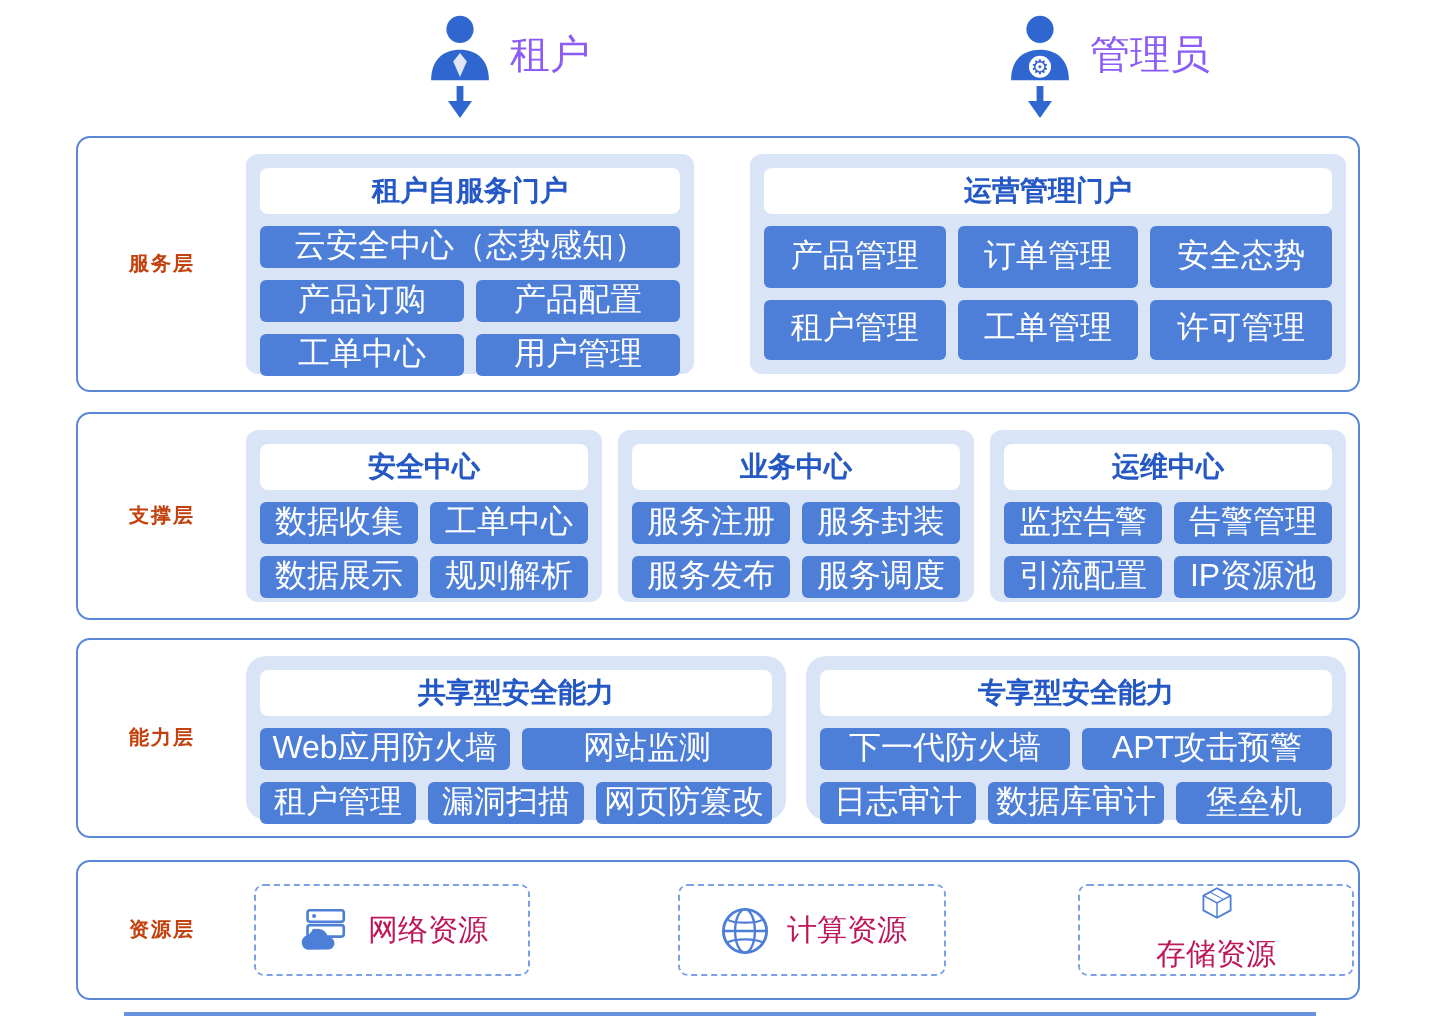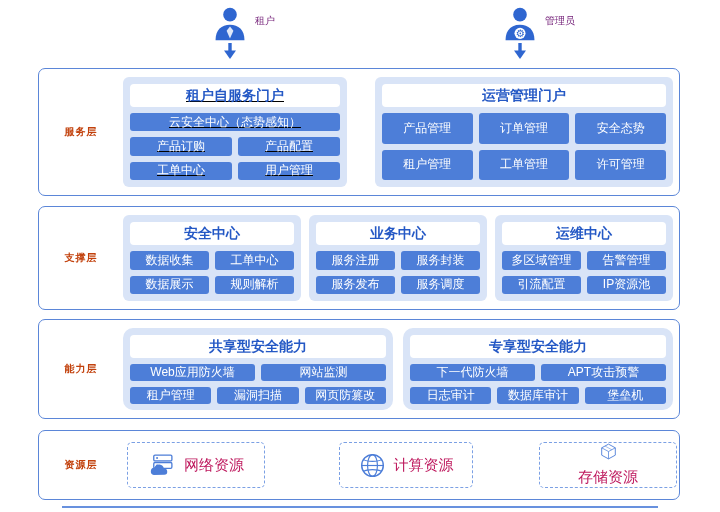--- a/index.html
+++ b/index.html
@@ -2,46 +2,46 @@
 <html><head>
 <meta charset="utf-8">
 <style>
   html,body{margin:0;padding:0;background:#ffffff;}
   body{font-family:"Liberation Sans","DejaVu Sans",sans-serif;}
   .canvas{position:relative;width:720px;height:512px;background:#ffffff;overflow:hidden;}
 
   
   .actor{position:absolute;top:6px;width:120px;}
   .actor-top{display:flex;align-items:flex-start;gap:8px;}
-  .actor-label{font-size:10px;color:#701a75;padding-top:8px;}
+  .actor-label{font-size:20px;color:#8b5cf6;padding-top:8px;}
   .actor-arrow{margin-left:9px;margin-top:1px;}
 
   
   .layer{position:absolute;left:38px;width:642px;border:1.5px solid #5b86d8;border-radius:7px;background:#fff;display:flex;box-sizing:border-box;}
   .layer-label{width:84px;display:flex;align-items:center;justify-content:center;font-weight:bold;font-size:10px;color:#c2410c;letter-spacing:1px;}
   .layer-body{flex:1;display:flex;box-sizing:border-box;padding:8px 6px 8px 0;}
 
   .layer1{top:68px;height:128px;}
   .layer2{top:206px;height:104px;}
   .layer3{top:319px;height:100px;}
   .layer4{top:430px;height:70px;}
 
   .layer1 .layer-body{gap:28px;}
-  .layer1 .sec-a{width:224px;text-decoration:underline;}
+  .layer1 .sec-a{width:224px;}
   .layer1 .sec-b{flex:1;}
   .layer2 .layer-body{gap:8px;}
   .layer2 .section{flex:1;}
   .layer3 .layer-body{gap:10px;}
   .layer3 .section{flex:1;border-radius:10px;}
 
   
   .section{background:#d9e4f7;border-radius:6px;padding:7px;display:flex;flex-direction:column;gap:6px;box-sizing:border-box;}
   .section-title{background:#ffffff;border-radius:4px;color:#2458c5;font-weight:bold;font-size:14px;display:flex;align-items:center;justify-content:center;min-height:23px;flex:0 0 auto;}
   .chip-row{display:flex;gap:6px;flex:1;}
-  .chip{flex:1;background:#4d7ed8;color:#ffffff;font-size:12px;border-radius:3px;display:flex;align-items:center;justify-content:center;white-space:nowrap;padding:0 4px;}
+  .chip{flex:1;background:#4d7ed8;color:#ffffff;font-size:16px;border-radius:3px;display:flex;align-items:center;justify-content:center;white-space:nowrap;padding:0 4px;}
 
   
   .layer4 .layer-body{position:relative;padding:0;}
   .resource{position:absolute;top:11px;height:46px;border:1.5px dashed #7ba0e4;border-radius:5px;background:#fff;display:flex;align-items:center;justify-content:center;gap:8px;box-sizing:border-box;}
   .res-1{left:4px;width:138px;}
   .res-2{left:216px;width:134px;}
   .res-3{left:416px;width:138px;flex-direction:column;}
   .resource-label{font-size:15px;color:#be185d;}
 
   .bottom-line{position:absolute;left:62px;right:62px;bottom:4px;height:2px;background:#4d7ed8;opacity:.85;}
@@ -136,21 +136,21 @@
             <div class="chip">服务封装</div>
           </div>
           <div class="chip-row">
             <div class="chip">服务发布</div>
             <div class="chip">服务调度</div>
           </div>
         </div>
       <div class="section">
           <div class="section-title">运维中心</div>
           <div class="chip-row">
-            <div class="chip">多区域管理</div>
+            <div class="chip">监控告警</div>
             <div class="chip">告警管理</div>
           </div>
           <div class="chip-row">
             <div class="chip">引流配置</div>
             <div class="chip">IP资源池</div>
           </div>
         </div>
     </div>
   </div>
 

